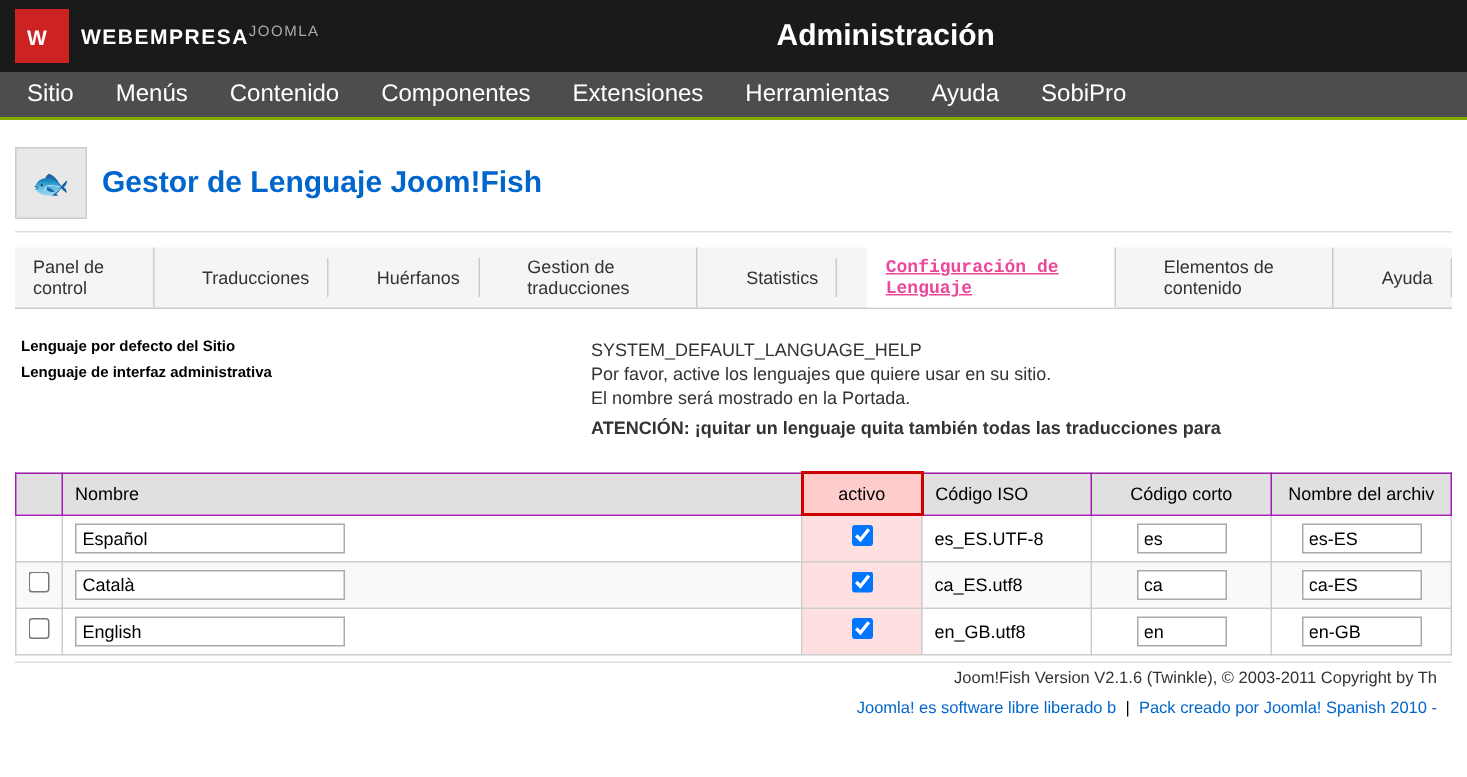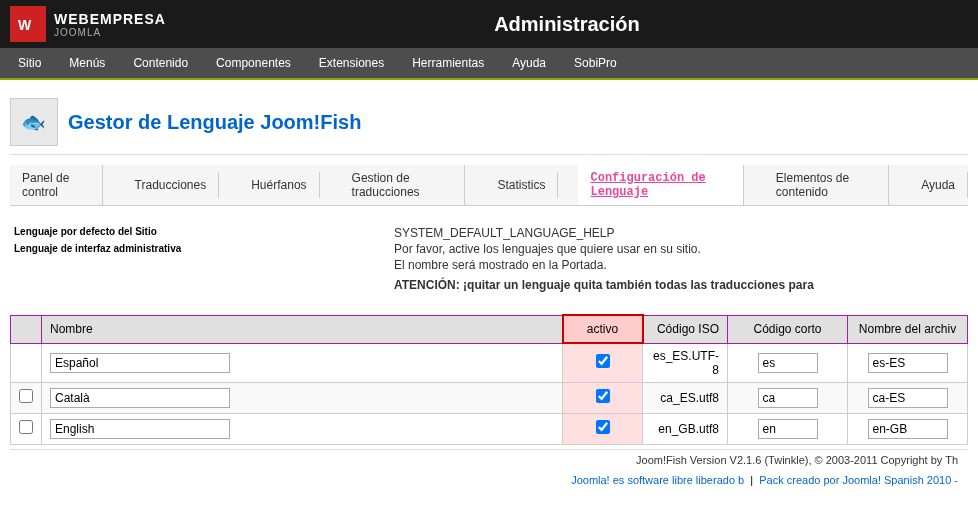--- a/index.html
+++ b/index.html
@@ -3,28 +3,28 @@
   <meta charset="utf-8">
   <style>
     * { margin: 0; padding: 0; box-sizing: border-box; }
     body { font-family: Arial, sans-serif; font-size: 12px; background: #fff; width: 978px; overflow-x: hidden; }
 
     
     .header { background: #1a1a1a; display: flex; align-items: center; height: 48px; padding: 0 10px; }
     .logo-box { display: flex; align-items: center; gap: 8px; }
     .logo-icon { width: 36px; height: 36px; background: #cc2222; display: flex; align-items: center; justify-content: center; }
     .logo-icon svg { width: 28px; height: 28px; }
-    .logo-text { display: flex; flex-direction: column; }
+    .logo-text { display: flex; flex-direction: row; }
     .logo-main { color: #fff; font-size: 14px; font-weight: bold; letter-spacing: 1px; }
     .logo-sub { color: #aaa; font-size: 10px; letter-spacing: 1px; }
     .header-title { flex: 1; text-align: center; color: #fff; font-size: 20px; font-weight: bold; }
 
     
     .navbar { background: #4d4d4d; display: flex; align-items: center; height: 32px; padding: 0 4px; border-bottom: 2px solid #88aa00; }
-    .nav-item { color: #fff; font-size: 12px; padding: 0 14px; height: 32px; display: flex; align-items: center; cursor: pointer; text-decoration: none; }
+    .nav-item { color: #fff; font-size: 16px; padding: 0 14px; height: 32px; display: flex; align-items: center; cursor: pointer; text-decoration: none; }
 
     
     .page-content { padding: 10px; }
 
     
     .page-header { display: flex; align-items: center; gap: 10px; margin-bottom: 10px; padding: 8px 0; border-bottom: 1px solid #ddd; }
     .page-header-icon { width: 48px; height: 48px; background: #e8e8e8; border: 1px solid #ccc; display: flex; align-items: center; justify-content: center; font-size: 20px; }
     .page-header-title { color: #0066cc; font-size: 20px; font-weight: bold; }
 
     
@@ -41,21 +41,21 @@
     .info-warning { font-weight: bold; margin-top: 6px; }
 
     
     .lang-table { width: 100%; border-collapse: collapse; border: 1px solid #ccc; }
     .lang-table thead tr { background: #e0e0e0; }
     .lang-table th { padding: 6px 8px; text-align: center; font-size: 12px; font-weight: normal; border: 1px solid #a21caf; }
     .lang-table td { padding: 5px 8px; border: 1px solid #ccc; font-size: 12px; vertical-align: middle; }
     .lang-table .col-check { width: 30px; text-align: center; }
     .lang-table .col-name { text-align: left; }
     .lang-table .col-activo { width: 80px; text-align: center; }
-    .lang-table .col-iso { width: 85px; text-align: right; margin-left: 24px; }
+    .lang-table .col-iso { width: 113px; text-align: left; margin-left: 24px; }
     .lang-table .col-short { width: 120px; text-align: center; }
     .lang-table .col-file { width: 120px; text-align: center; }
 
     .activo-header-cell { background: #ffcccc; border: 2px solid #cc0000 !important; }
 
     .name-input { width: 180px; border: 1px solid #aaa; padding: 2px 4px; font-size: 12px; }
     .short-input { width: 60px; border: 1px solid #aaa; padding: 2px 4px; font-size: 12px; }
     .file-input { width: 80px; border: 1px solid #aaa; padding: 2px 4px; font-size: 12px; }
 
     .activo-col { background: #ffe0e0; border-left: 2px solid #cc0000; border-right: 2px solid #cc0000; }

